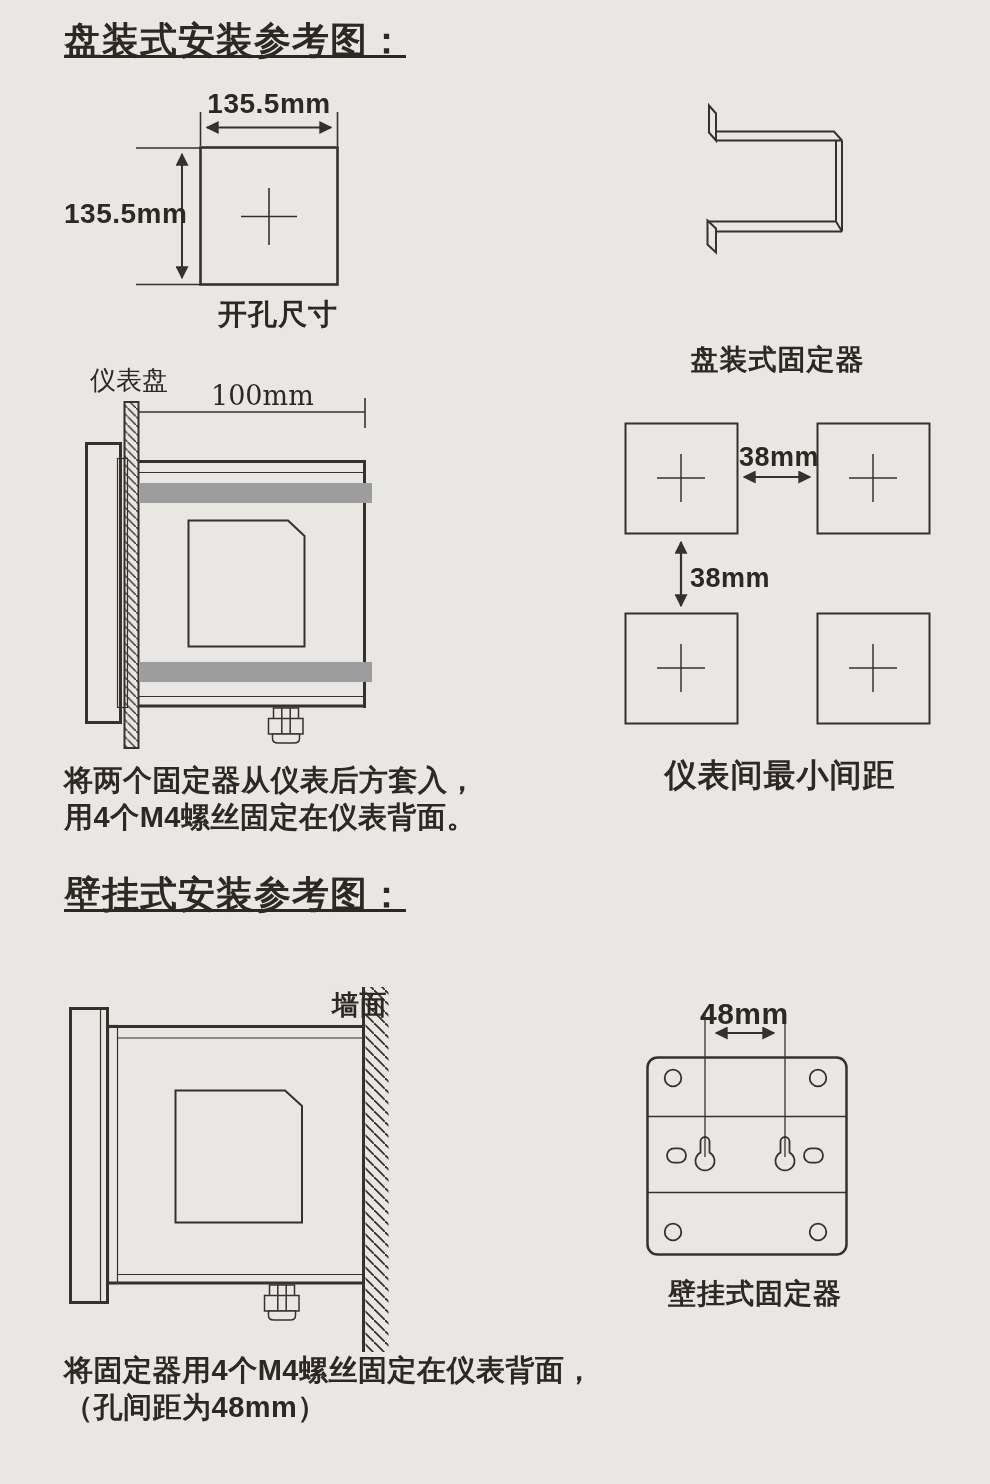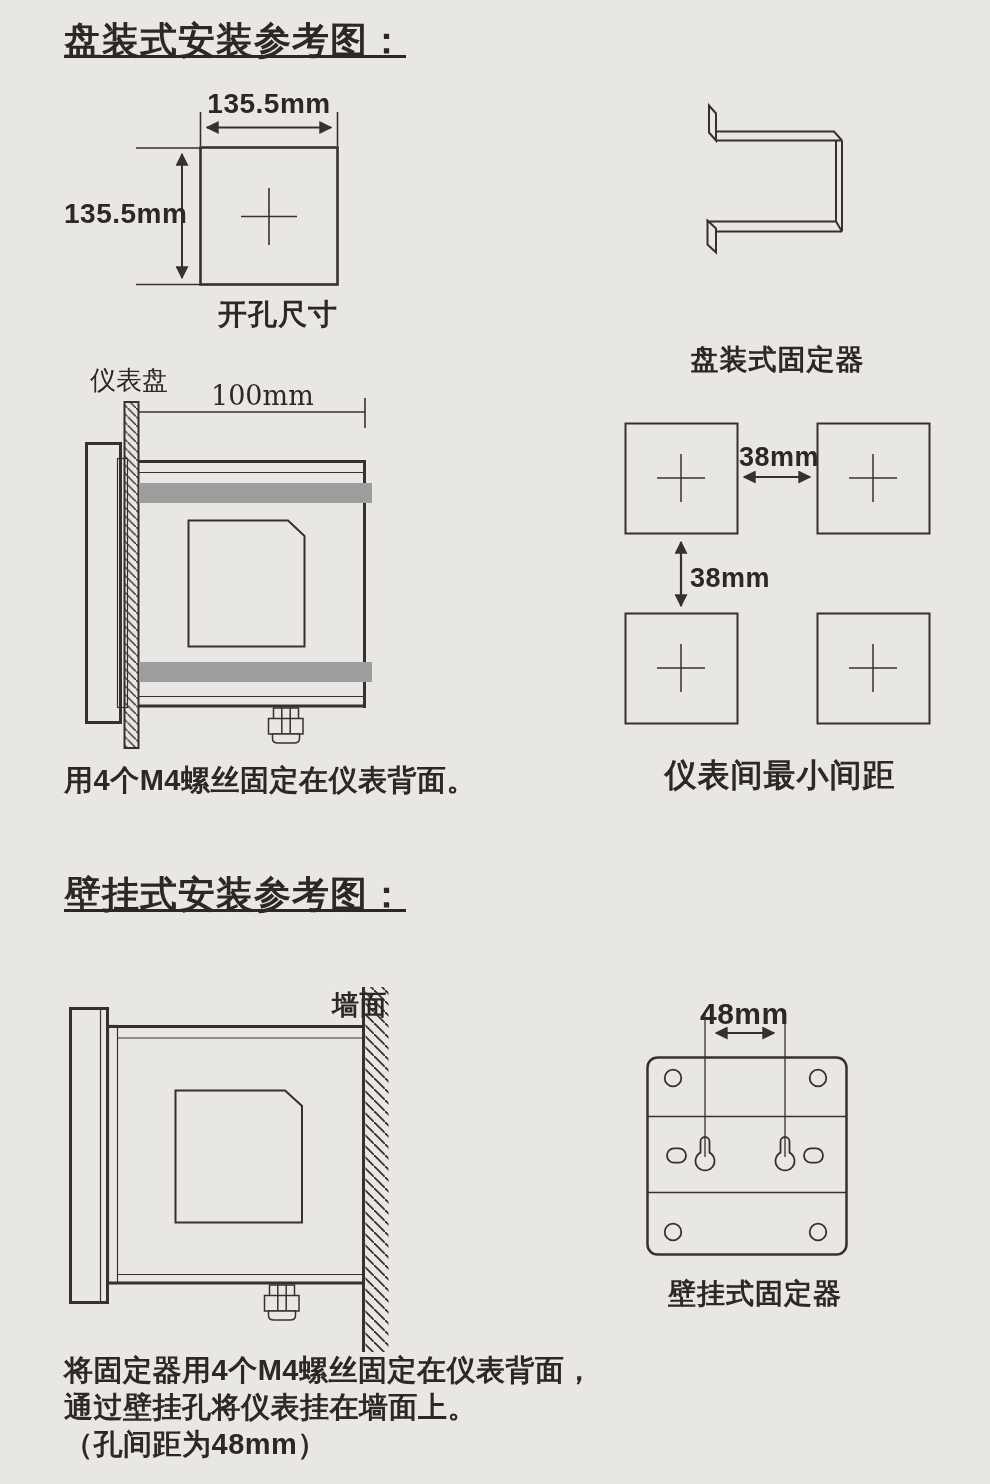--- a/index.html
+++ b/index.html
@@ -172,29 +172,29 @@
   <div class="t caption" style="left:685px;top:296px;width:185px;font-size:28px;margin-top:48px;">盘装式固定器</div>
 
   <div class="t serif" style="left:90px;top:366px;font-size:26px;">仪表盘</div>
   <div class="t serif" style="left:211px;top:380px;">100mm</div>
 
   <div class="t dim" style="left:739px;top:442px;">38mm</div>
   <div class="t dim" style="left:690px;top:563px;">38mm</div>
   <div class="t caption" style="left:660px;top:757px;width:240px;font-size:32px;">仪表间最小间距</div>
 
   <div class="t para" style="left:64px;top:762px;">
+    <div>将两个固定器从仪表后方套入，</div>
     <div>用4个M4螺丝固定在仪表背面。</div>
   </div>
 
   <div class="t title" style="left:64px;top:874px;">壁挂式安装参考图：</div>
 
   <div class="t dim" style="left:332px;top:944px;font-weight:bold;margin-top:46px;">墙面</div>
 
   <div class="t dim" style="left:700px;top:997px;font-size:30px;">48mm</div>
   <div class="t caption" style="left:655px;top:1278px;width:200px;font-size:28px;">壁挂式固定器</div>
 
   <div class="t para" style="left:64px;top:1352px;">
     <div>将固定器用4个M4螺丝固定在仪表背面，</div>
-    <div>通过壁挂孔将仪表挂在墙面上。</div>
     <div>（孔间距为48mm）</div>
   </div>
 
 </div>
 
 </body></html>

